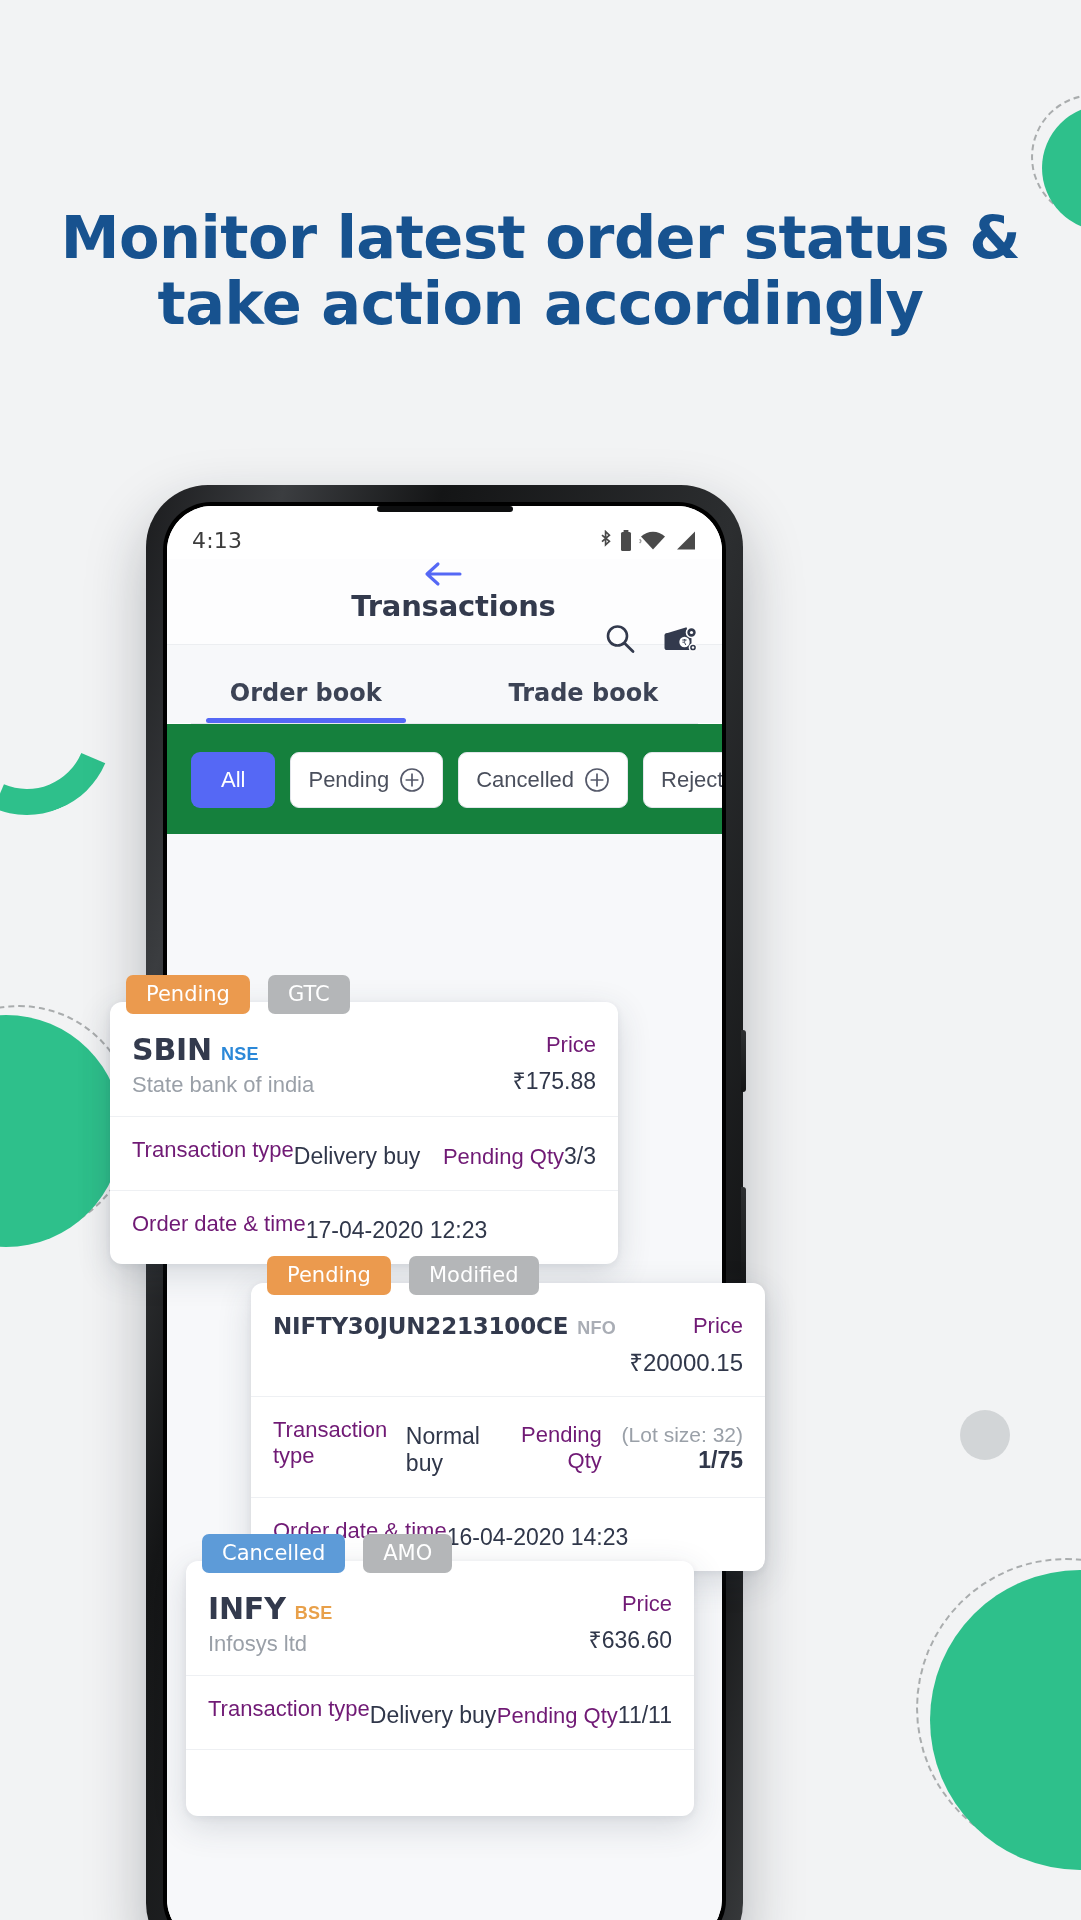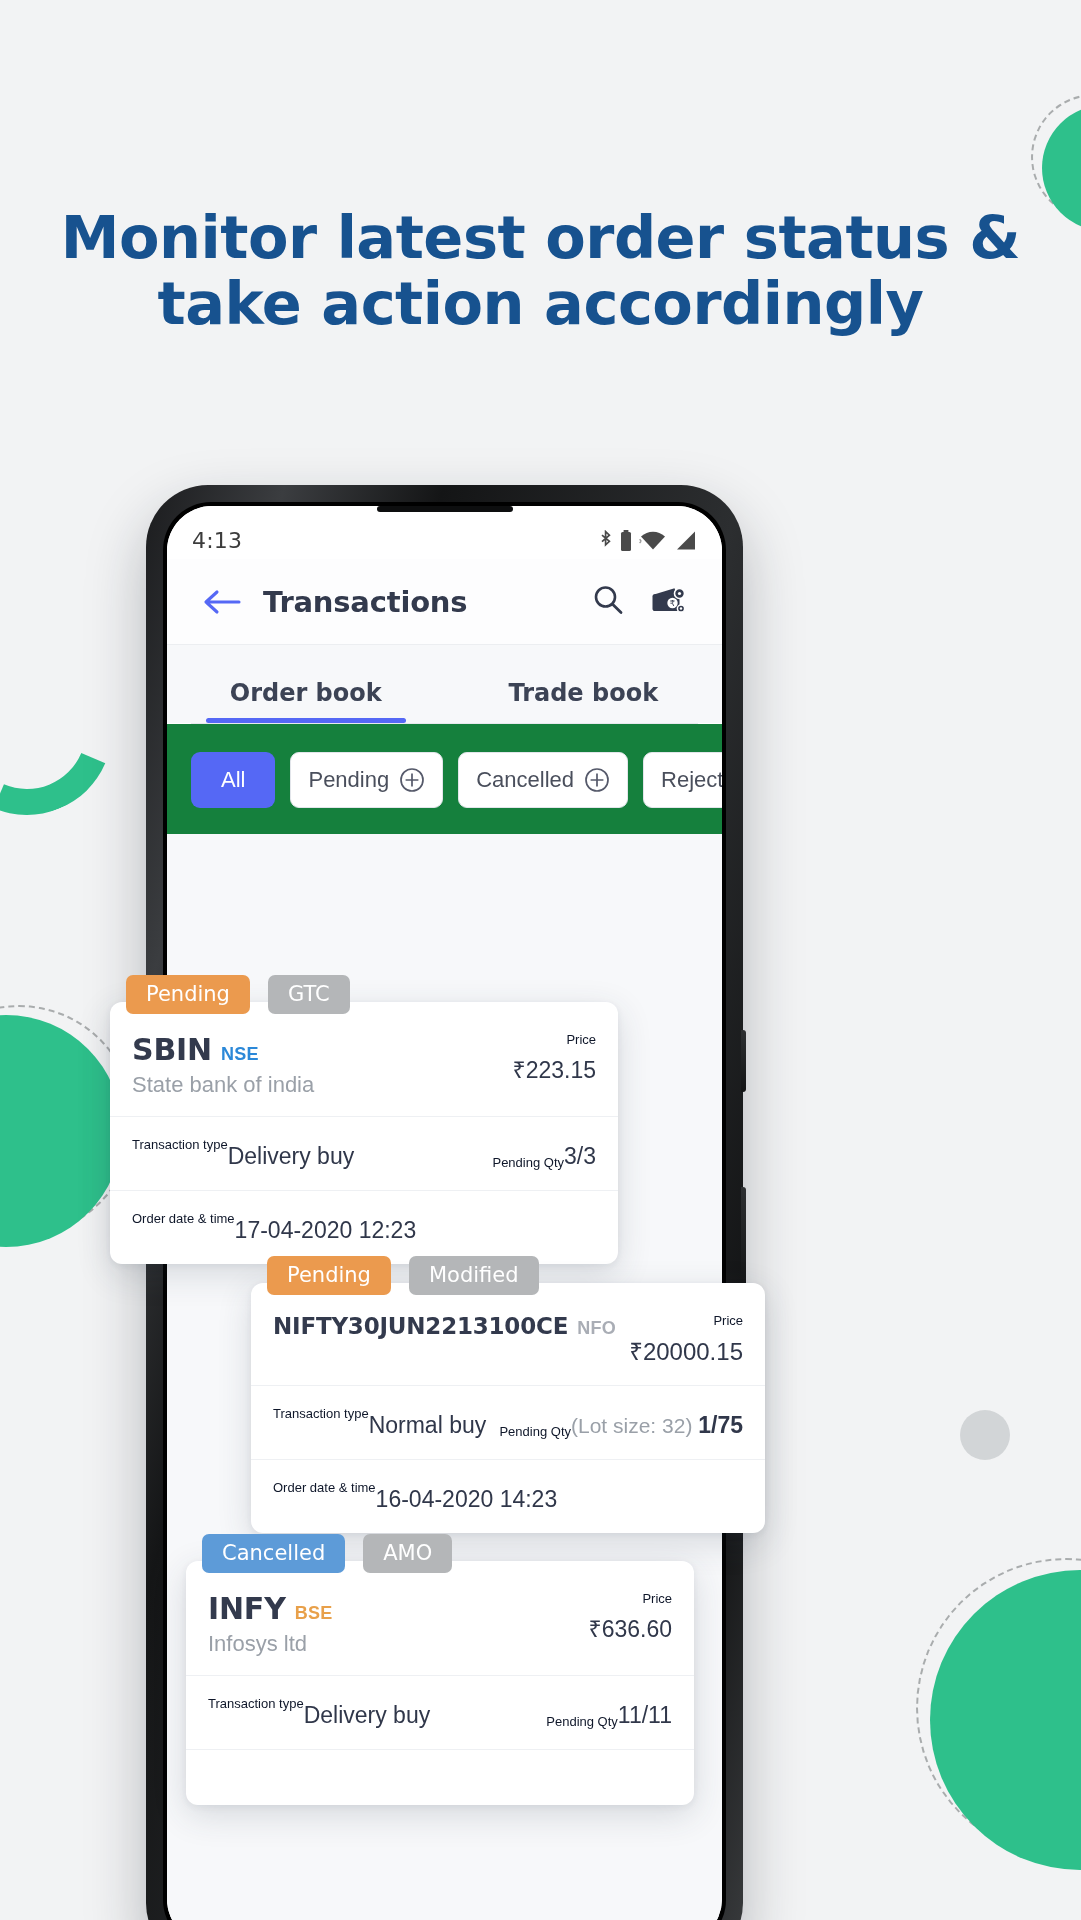--- a/index.html
+++ b/index.html
@@ -132,23 +132,24 @@
     font-family: "DejaVu Sans", sans-serif;
     font-size: 22px; color: #3c3c3c; letter-spacing: .2px;
   }
   #status-icons { display: flex; align-items: center; gap: 7px; }
   #status-icons svg { display: block; }
 
   
   #appbar {
     display: flex; align-items: center;
     height: 86px;
-    padding: 0 36px;
+    padding: 0 24px;
     background: #fdfdfe;
     border-bottom: 1px solid #eceef1;
+    flex-direction: column;
   }
   #back-arrow { width: 42px; height: 30px; flex: none; cursor: pointer; }
   #appbar-title {
     margin-left: 18px;
     font-family: "DejaVu Sans", sans-serif;
     font-weight: 700;
     font-size: 29px;
     color: #333a4d;
     letter-spacing: -.2px;
   }
@@ -249,21 +250,21 @@
     color: #333a4d;
     letter-spacing: -.2px;
   }
   .sym.small { font-size: 23px; }
   .exch { font-size: 18px; font-weight: 700; letter-spacing: .3px; }
   .exch.nse { color: #2b88d8; }
   .exch.bse { color: #e8a04a; }
   .exch.nfo { color: #a9adb5; }
   .sub-name { margin-top: 5px; font-size: 22px; color: #9aa0a8; }
   .card-top-right { text-align: right; }
-  .lbl { font-size: 13px; color: #0f172a; }
+  .lbl { font-size: 22px; color: #701a75; }
   .val { margin-top: 6px; font-size: 23px; color: #30374a; }
   .val.big { font-size: 24px; }
 
   .card-row {
     display: flex; justify-content: space-between; align-items: flex-start;
     padding: 20px 22px 20px 22px;
   }
   .card-row + .card-row { border-top: 1px solid #eef0f3; }
   .card-row.bordered { border-top: 1px solid #eef0f3; }
   .cell-l, .cell-r { display: flex; flex-direction: row; }
@@ -414,21 +415,21 @@
     <div class="card-top">
       <div>
         <div class="sym-row">
           <span class="sym">SBIN</span>
           <span class="exch nse">NSE</span>
         </div>
         <div class="sub-name">State bank of india</div>
       </div>
       <div class="card-top-right">
         <div class="lbl">Price</div>
-        <div class="val">₹223.15</div>
+        <div class="val">₹175.88</div>
       </div>
     </div>
     <div class="card-row">
       <div class="cell-l">
         <span class="lbl">Transaction type</span>
         <span class="cell-v">Delivery buy</span>
       </div>
       <div class="cell-r">
         <span class="lbl">Pending Qty</span>
         <span class="cell-v">3/3</span>

